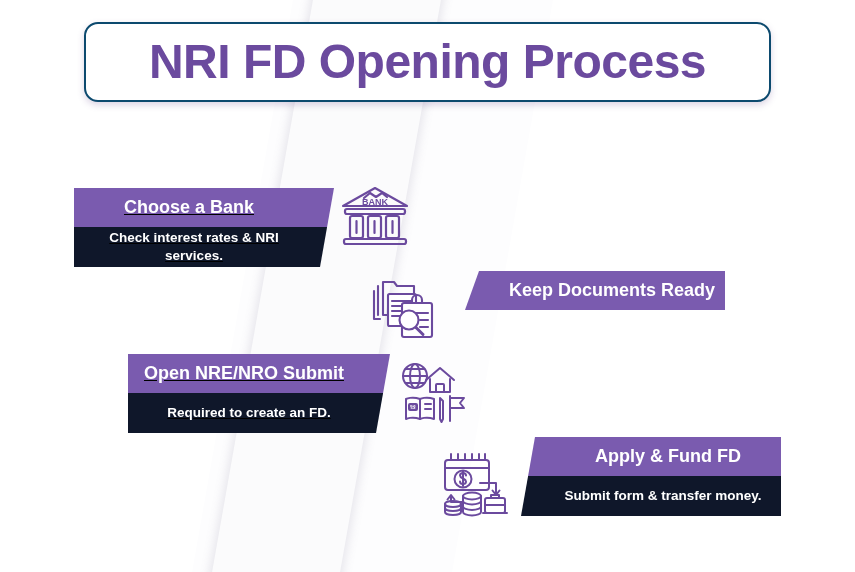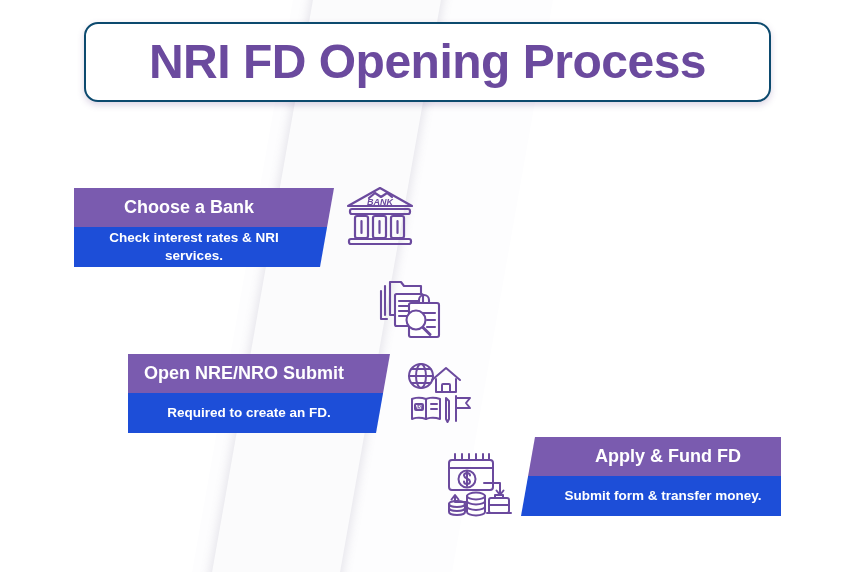--- a/index.html
+++ b/index.html
@@ -67,36 +67,37 @@
   .card-head {
     background: #7a5baf;
     color: #ffffff;
     font-size: 18px;
     font-weight: 700;
     display: flex;
     align-items: center;
     height: 39px;
   }
   .card-body {
-    background: #1d4ed8;
+    background: #0f172a;
     color: #ffffff;
     font-size: 13.5px;
     font-weight: 600;
     line-height: 1.35;
     display: flex;
     align-items: center;
     justify-content: center;
     text-align: center;
     height: 40px;
     padding: 0 14px;
   }
 
   
   .card.left-side {
     clip-path: polygon(0 0, 100% 0, calc(100% - 14px) 100%, 0 100%);
+    text-decoration: underline;
   }
   .card.left-side .card-head { justify-content: center; padding-right: 30px; }
   .card.left-side .card-body { padding-right: 34px; }
 
   
   .card.right-side {
     clip-path: polygon(14px 0, 100% 0, 100% 100%, 0 100%);
   }
   .card.right-side .card-head { justify-content: center; padding-left: 34px; }
   .card.right-side .card-body { padding-left: 38px; }
@@ -104,21 +105,21 @@
   
   #card-1 { left: 74px;  top: 188px; width: 260px; }
   #card-2 { left: 465px; top: 271px; width: 260px; }
   #card-3 { left: 128px; top: 354px; width: 262px; }
   #card-4 { left: 521px; top: 437px; width: 260px; }
 
   
   .icon-wrap {
     position: absolute;
     width: 86px; height: 80px;
-    display: flex; align-items: center; justify-content: center; font-style: italic;
+    display: flex; align-items: center; 
   }
   #icon-1 { left: 337px; top: 175px; }
   #icon-2 { left: 370px; top: 270px; }
   #icon-3 { left: 398px; top: 355px; }
   #icon-4 { left: 438px; top: 445px; }
   .icon-wrap svg { display: block; }
 </style>
 </head>
 <body>
 
@@ -130,20 +131,21 @@
   <div id="title-box">
     <div id="title-text">NRI FD Opening Process</div>
   </div>
 
   <div class="card left-side" id="card-1">
     <div class="card-head">Choose a Bank</div>
     <div class="card-body">Check interest rates &amp; NRI services.</div>
   </div>
 
   <div class="card right-side" id="card-2">
+    <div class="card-head">Keep Documents Ready</div>
   </div>
 
   <div class="card left-side" id="card-3">
     <div class="card-head">Open NRE/NRO Submit</div>
     <div class="card-body">Required to create an FD.</div>
   </div>
 
   <div class="card right-side" id="card-4">
     <div class="card-head">Apply &amp; Fund FD</div>
     <div class="card-body">Submit form &amp; transfer money.</div>

